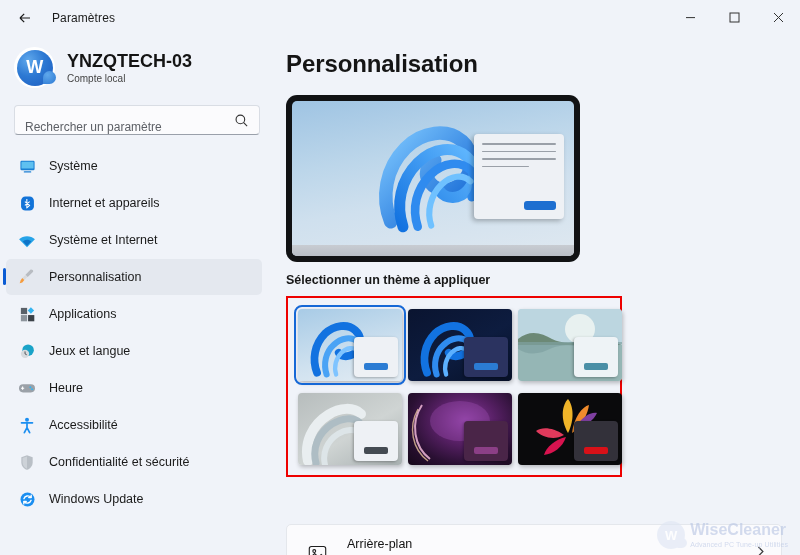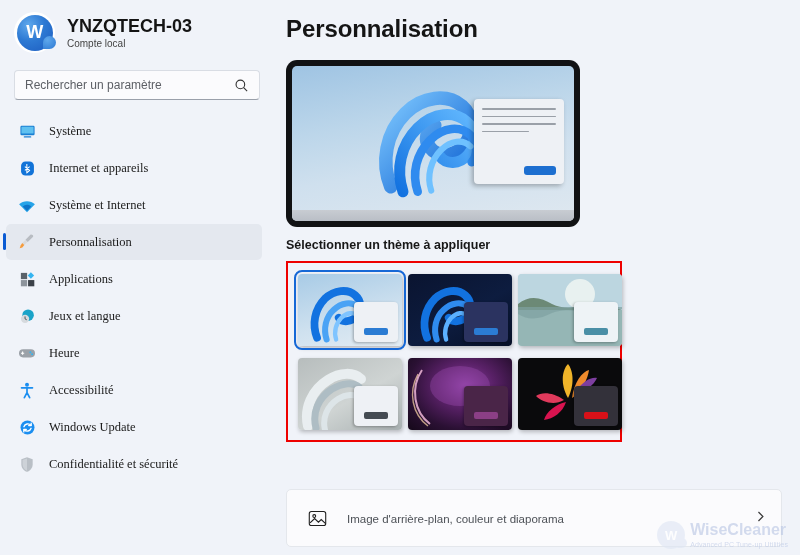--- a/index.html
+++ b/index.html
@@ -108,21 +108,21 @@
   .acct-sub { font-size: 10px; color: #444; margin-top: 1px; }
 
   .search-wrap { padding: 14px 0 0 14px; }
   .search-box {
     position: relative;
     width: 246px; height: 30px;
     background: #fbfbfd;
     border: 1px solid #d9dde4;
     border-bottom: 1px solid #9aa0aa;
     border-radius: 4px;
-    display: flex; align-items: center;
+    display: flex; align-items: flex-end;
   }
   .search-box input {
     border: 0; outline: 0; background: transparent;
     font-family: inherit; font-size: 12px;
     color: #1b1b1b;
     width: 200px;
     padding-left: 10px;
   }
   .search-box input::placeholder { color: #5d6066; }
   .search-ico { position: absolute; right: 10px; top: 7px; color:#333; }
@@ -141,21 +141,21 @@
   }
   .navitem.active { background: #e4e8ef; }
   .navitem.active:before {
     content:"";
     position:absolute;
     left:-3px; top:9px;
     width:3px; height:17px;
     border-radius:2px;
     background:#0a5bd3;
   }
-  .navitem .label { font-size: 12.5px; color: #1a1a1a; font-family: Liberation Serif, serif; }
+  .navitem .label { font-size: 12.5px; color: #1a1a1a; }
   .navicon { width: 18px; height: 18px; flex:0 0 18px; display:flex; align-items:center; justify-content:center; }
 
   
   .main {
     flex: 1 1 auto;
     position: relative;
     overflow: hidden;
     padding-left: 13px;
   }
   .page-title {
@@ -309,20 +309,46 @@
     width:5px; height:170px;
     background:#c7ccd4; border-radius:3px;
     opacity:0;
   }
 </style>
 </head>
 <body>
 
 <div id="app">
 
+  <div class="titlebar">
+    <div class="back-btn">
+      <svg class="back-arrow" viewBox="0 0 16 16" fill="none" stroke="currentColor" stroke-width="1.2">
+        <path d="M13 8H3M3 8l4.2-4.2M3 8l4.2 4.2"></path>
+      </svg>
+    </div>
+    <div class="win-title">Paramètres</div>
+
+    <div class="wincontrols">
+      <div class="wc">
+        <svg width="11" height="11" viewBox="0 0 11 11">
+            <path d="M1 5.6h9" stroke="currentColor" stroke-width="1"></path>
+          </svg>
+      </div>
+      <div class="wc">
+        <svg width="11" height="11" viewBox="0 0 11 11">
+            <rect x="1" y="1" width="9" height="9" fill="none" stroke="currentColor" stroke-width="1"></rect>
+          </svg>
+      </div>
+      <div class="wc close">
+        <svg width="11" height="11" viewBox="0 0 11 11">
+            <path d="M1 1l9 9M10 1l-9 9" stroke="currentColor" stroke-width="1"></path>
+          </svg>
+      </div>
+    </div>
+  </div>
 
   <div class="body">
 
     <div class="sidebar">
 
       <div class="account">
         <div class="avatar">
           <div class="ball">W</div>
         </div>
         <div class="acct-text">
@@ -427,37 +453,37 @@
             <svg width="16" height="17" viewBox="0 0 16 18">
                 <circle cx="8" cy="2.8" r="2.1" fill="#1b8ef0"></circle>
                 <path d="M2.2 6.2h11.6M8 6.2v5m0 0l-2.8 5.4M8 11.2l2.8 5.4" stroke="#1b8ef0" stroke-width="1.8" stroke-linecap="round" fill="none"></path>
               </svg>
           </span>
           <span class="label">Accessibilité</span>
         </div>
 
         <div class="navitem">
           <span class="navicon">
+            <svg width="16" height="17" viewBox="0 0 16 18">
+                <path d="M8 1.2l6 2.2v5.3c0 4-2.6 6.9-6 8.1-3.4-1.2-6-4.1-6-8.1V3.4z" fill="#b9bfc6"></path>
+                <path d="M8 2.6v13c-2.7-1.1-4.7-3.5-4.7-6.9V4.3z" fill="#cdd2d8"></path>
+              </svg>
+          </span>
+          <span class="label">Confidentialité et sécurité</span>
+        </div>
+
+        <div class="navitem">
+          <span class="navicon">
             <svg width="17" height="17" viewBox="0 0 18 18">
                 <circle cx="9" cy="9" r="7.4" fill="#1b8ef0"></circle>
                 <path d="M12.6 6.6A4.4 4.4 0 0 0 5.2 8.2M5.4 11.4a4.4 4.4 0 0 0 7.4-1.6" fill="none" stroke="#fff" stroke-width="1.4" stroke-linecap="round"></path>
                 <path d="M12.9 4.3v2.6h-2.6M5.1 13.7v-2.6h2.6" fill="none" stroke="#fff" stroke-width="1.4" stroke-linecap="round" stroke-linejoin="round"></path>
               </svg>
           </span>
           <span class="label">Windows Update</span>
-        </div>
-
-        <div class="navitem">
-          <span class="navicon">
-            <svg width="16" height="17" viewBox="0 0 16 18">
-                <path d="M8 1.2l6 2.2v5.3c0 4-2.6 6.9-6 8.1-3.4-1.2-6-4.1-6-8.1V3.4z" fill="#b9bfc6"></path>
-                <path d="M8 2.6v13c-2.7-1.1-4.7-3.5-4.7-6.9V4.3z" fill="#cdd2d8"></path>
-              </svg>
-          </span>
-          <span class="label">Confidentialité et sécurité</span>
         </div>
 
       </div>
     </div>
 
     <div class="main">
 
       <div class="page-title">Personnalisation</div>
 
       <div class="preview">
@@ -583,20 +609,21 @@
 
       <div class="setting-row">
         <span class="row-ico">
           <svg width="21" height="21" viewBox="0 0 22 22" fill="none" stroke="currentColor" stroke-width="1.15">
             <rect x="2.4" y="3.6" width="17.2" height="14.8" rx="2.2"></rect>
             <circle cx="7.6" cy="8.4" r="1.5"></circle>
             <path d="M3.2 15.6l4.8-4.6 4 3.8 2.9-2.7 4.6 4.3"></path>
           </svg>
         </span>
         <span class="row-text">
+          <span class="row-title" style="display:block">Arrière-plan</span>
           <span class="row-sub" style="display:block">Image d'arrière-plan, couleur et diaporama</span>
         </span>
         <span class="row-chev">
           <svg width="13" height="13" viewBox="0 0 14 14" fill="none" stroke="currentColor" stroke-width="1.3">
               <path d="M4.8 2.2L9.6 7l-4.8 4.8"></path>
             </svg>
         </span>
       </div>
 
       <div class="vscroll"></div>

